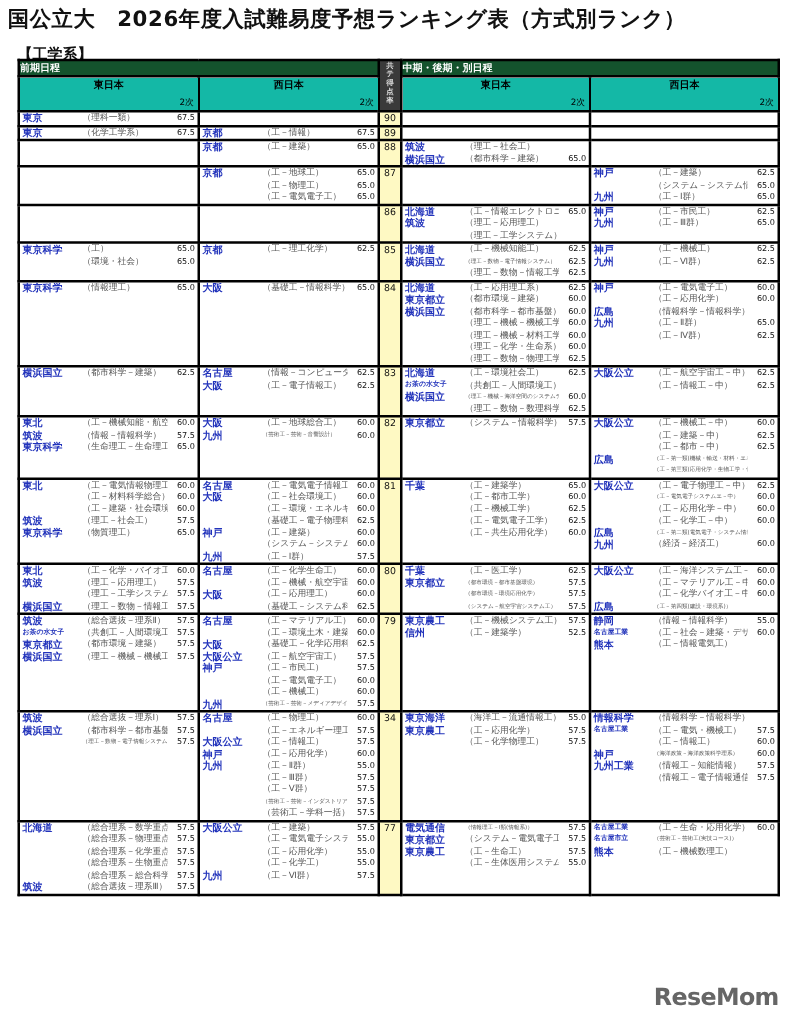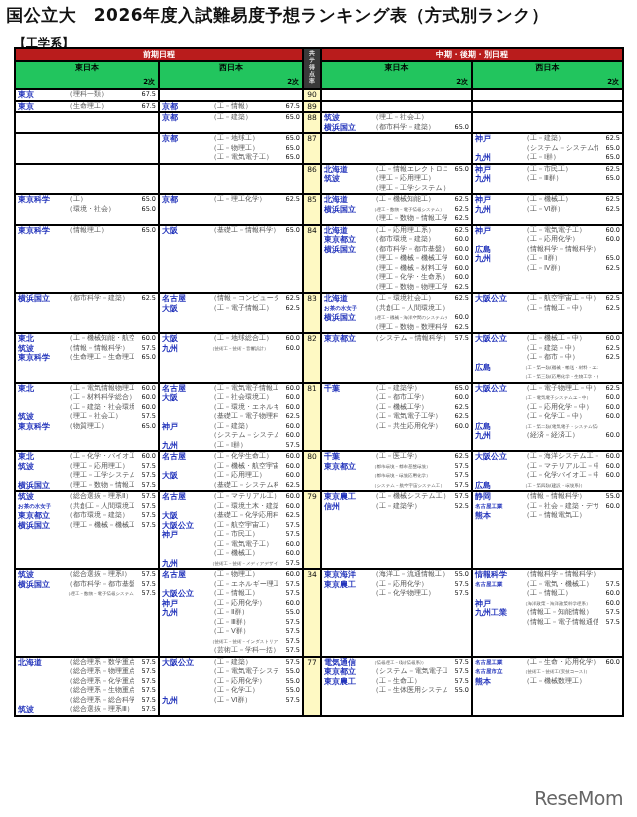--- a/index.html
+++ b/index.html
@@ -1,33 +1,33 @@
 <!DOCTYPE html>
 <html><head>
 <meta charset="utf-8">
 <style>
   html,body{margin:0;padding:0;background:#fff;}
   body{width:637px;height:817px;position:relative;overflow:hidden;font-family:"DejaVu Sans",sans-serif;color:#222;}
   .title{position:absolute;left:0;top:4px;width:555px;text-align:center;font-size:17px;font-weight:bold;letter-spacing:0.5px;color:#111;}
   .section{position:absolute;left:14px;top:35px;font-size:12px;font-weight:bold;color:#111;}
   table.rank{position:absolute;left:14px;top:47px;width:608px;border-collapse:collapse;table-layout:fixed;}
   table.rank td{border:2px solid #000;vertical-align:top;padding:0;}
-  .hdr-dark td{background:#b91c1c;color:#fff;font-size:8px;font-weight:bold;text-align:center;height:11px;line-height:11px;border-color:#000;}
-  .hdr-blue td.sub{background:#22c55e;font-size:8px;font-weight:bold;color:#000;text-align:center;height:26px;position:relative;}
-  .hdr-blue td.sub .ji{position:absolute;right:3px;bottom:1px;font-weight:bold;font-size:7px;}
+  .hdr-dark td{background:#14532d;color:#fff;font-size:8px;font-weight:bold;height:11px;line-height:11px;border-color:#000;}
+  .hdr-blue td.sub{background:#14b8a6;font-size:8px;font-weight:bold;color:#000;text-align:center;height:26px;position:relative;}
+  .hdr-blue td.sub .ji{position:absolute;right:3px;bottom:1px;font-weight:normal;font-size:7px;}
   td.dev{background:#3a3a3a;color:#ddd;font-size:6px;text-align:center;line-height:7px;vertical-align:middle;}
   td.score{width:18px;text-align:center;font-size:7.5px;color:#111;line-height:9px;padding-top:1px;background:#fef9c3;}
   .cell{position:relative;}
   .ln{display:flex;height:9.5px;line-height:9.5px;font-size:7px;white-space:nowrap;overflow:hidden;}
   .uni{width:48px;flex:none;color:#2233bb;font-weight:bold;font-size:8px;padding-left:2px;}
   .uni.sm{font-size:5.5px;}
   .dep{flex:1;color:#555;overflow:hidden;}
   .dep.sm{font-size:4.5px;}
   .val{width:22px;flex:none;text-align:right;padding-right:2px;color:#111;font-size:6.5px;}
-  .logo{position:absolute;right:14px;bottom:8px;font-size:19px;font-weight:normal;color:#666;font-family:"DejaVu Sans",sans-serif;letter-spacing:-0.5px;}
+  .logo{position:absolute;right:14px;bottom:8px;font-size:19px;font-weight:bold;color:#666;font-family:"DejaVu Sans",sans-serif;letter-spacing:-0.5px;}
 </style>
 </head>
 <body>
 
 <div class="title">国公立大　2026年度入試難易度予想ランキング表（方式別ランク）</div>
 <div class="section">【工学系】</div>
 
 <table class="rank">
   <colgroup>
     <col style="width:144px">
@@ -60,21 +60,21 @@
         </td>
         <td class="cell"></td>
         <td class="score">90</td>
         <td class="cell"></td>
         <td class="cell"></td>
       </tr>
       <tr style="height: 11.5px;">
         <td class="cell">
           <div class="ln">
             <span class="uni">東京</span>
-            <span class="dep">（生命理工）</span>
+            <span class="dep">（化学工学系）</span>
             <span class="val">67.5</span>
           </div>
         </td>
         <td class="cell">
           <div class="ln">
             <span class="uni">京都</span>
             <span class="dep">（工－情報）</span>
             <span class="val">67.5</span>
           </div>
         </td>

